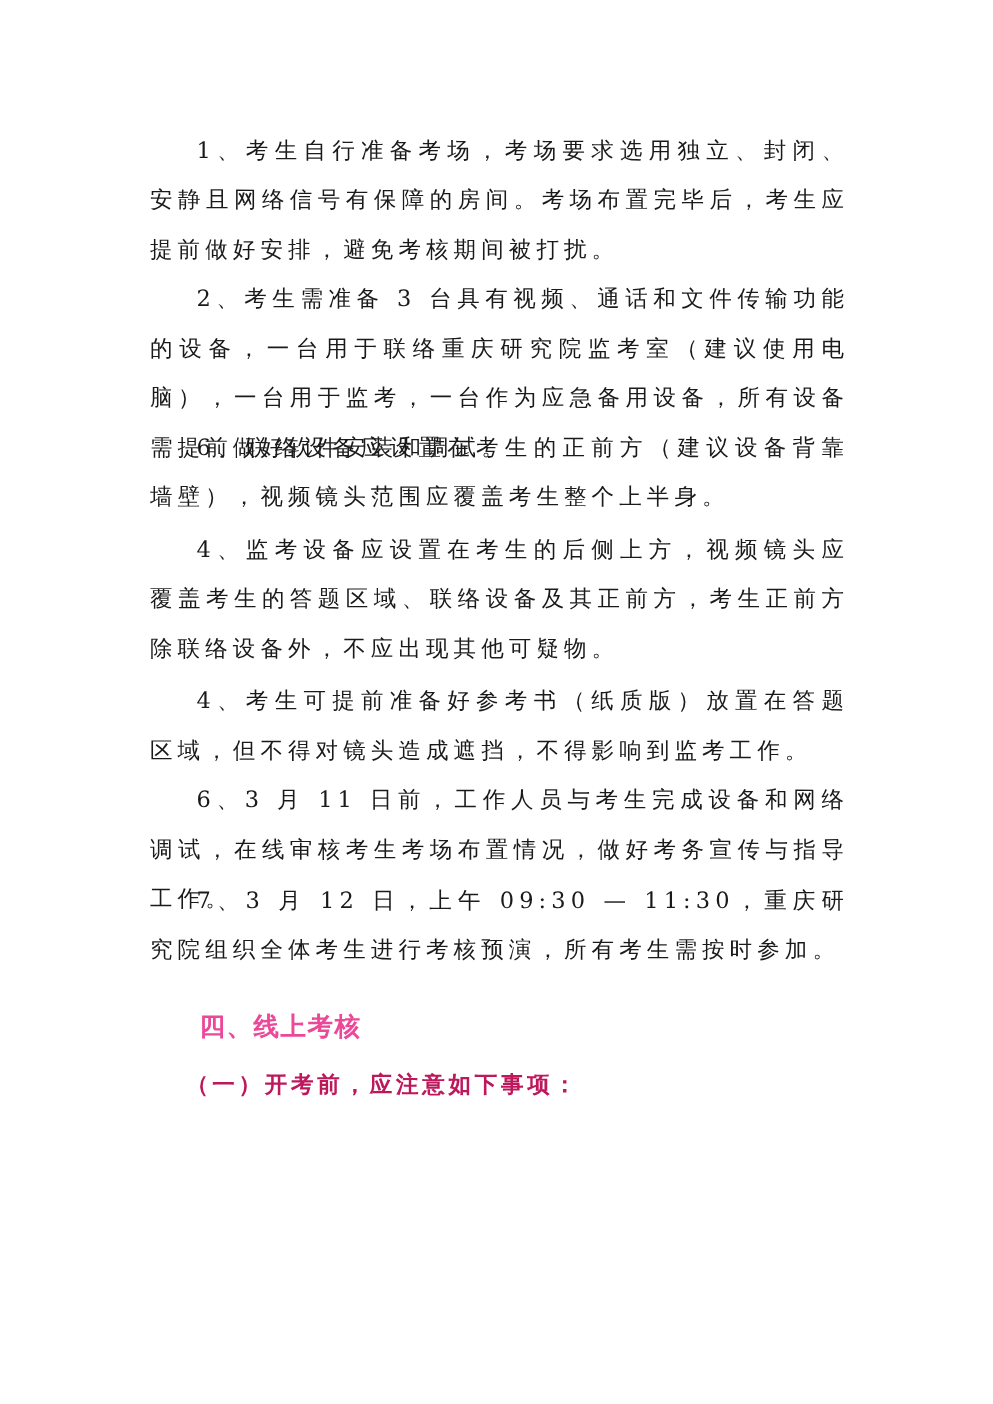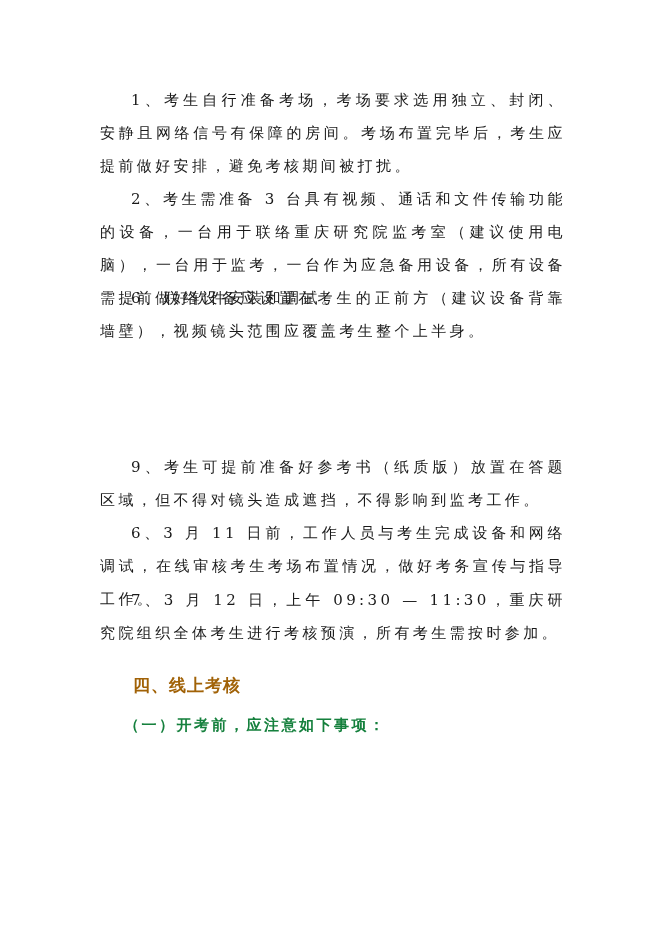--- a/index.html
+++ b/index.html
@@ -13,37 +13,38 @@
       font-size: 15px; color: #1a1a1a;
       line-height: 33px;
       text-indent: 31px;
       text-align: justify;
       letter-spacing: 3.4px;
       margin: 0;
     }
     .heading {
       position: absolute; left: 133px;
       font-family: "DejaVu Sans", "Liberation Sans", sans-serif;
-      font-size: 17px; color: #a16207; margin: 0; line-height: 24px;
+      font-size: 17px; color: #ec4899; margin: 0; line-height: 24px;
       letter-spacing: 1px;
     }
     .subheading {
       position: absolute; left: 124px;
-      font-family: Liberation Serif, serif;
-      font-weight: bold; font-size: 15px; color: #15803d; margin: 0; line-height: 24px;
+      font-family: Liberation Mono, monospace;
+      font-weight: bold; font-size: 15px; color: #be185d; margin: 0; line-height: 24px;
       letter-spacing: 2.5px;
     }
   </style>
 </head>
 <body>
 
 <div class="page">
   <p class="para" style="top:84px;">1、考生自行准备考场，考场要求选用独立、封闭、安静且网络信号有保障的房间。考场布置完毕后，考生应提前做好安排，避免考核期间被打扰。</p>
   <p class="para" style="top:183px;">2、考生需准备 3 台具有视频、通话和文件传输功能的设备，一台用于联络重庆研究院监考室（建议使用电脑），一台用于监考，一台作为应急备用设备，所有设备需提前做好软件安装和调试。</p>
   <p class="para" style="top:282px;">6、联络设备应设置在考生的正前方（建议设备背靠墙壁），视频镜头范围应覆盖考生整个上半身。</p>
-  <p class="para" style="top:451px;">9、考生可提前准备好参考书（纸质版）放置在答题区域，但不得对镜头造成遮挡，不得影响到监考工作。</p>
+  <p class="para" style="top:350px;">4、监考设备应设置在考生的后侧上方，视频镜头应覆盖考生的答题区域、联络设备及其正前方，考生正前方除联络设备外，不应出现其他可疑物。</p>
+  <p class="para" style="top:451px;">4、考生可提前准备好参考书（纸质版）放置在答题区域，但不得对镜头造成遮挡，不得影响到监考工作。</p>
   <p class="para" style="top:517px;">6、3 月 11 日前，工作人员与考生完成设备和网络调试，在线审核考生考场布置情况，做好考务宣传与指导工作。</p>
   <p class="para" style="top:584px;">7、3 月 12 日，上午 09:30 — 11:30，重庆研究院组织全体考生进行考核预演，所有考生需按时参加。</p>
 
   <h2 class="heading" style="top:673px;">四、线上考核</h2>
   <h3 class="subheading" style="top:713px;">（一）开考前，应注意如下事项：</h3>
 
 </div>
 
 </body></html>

